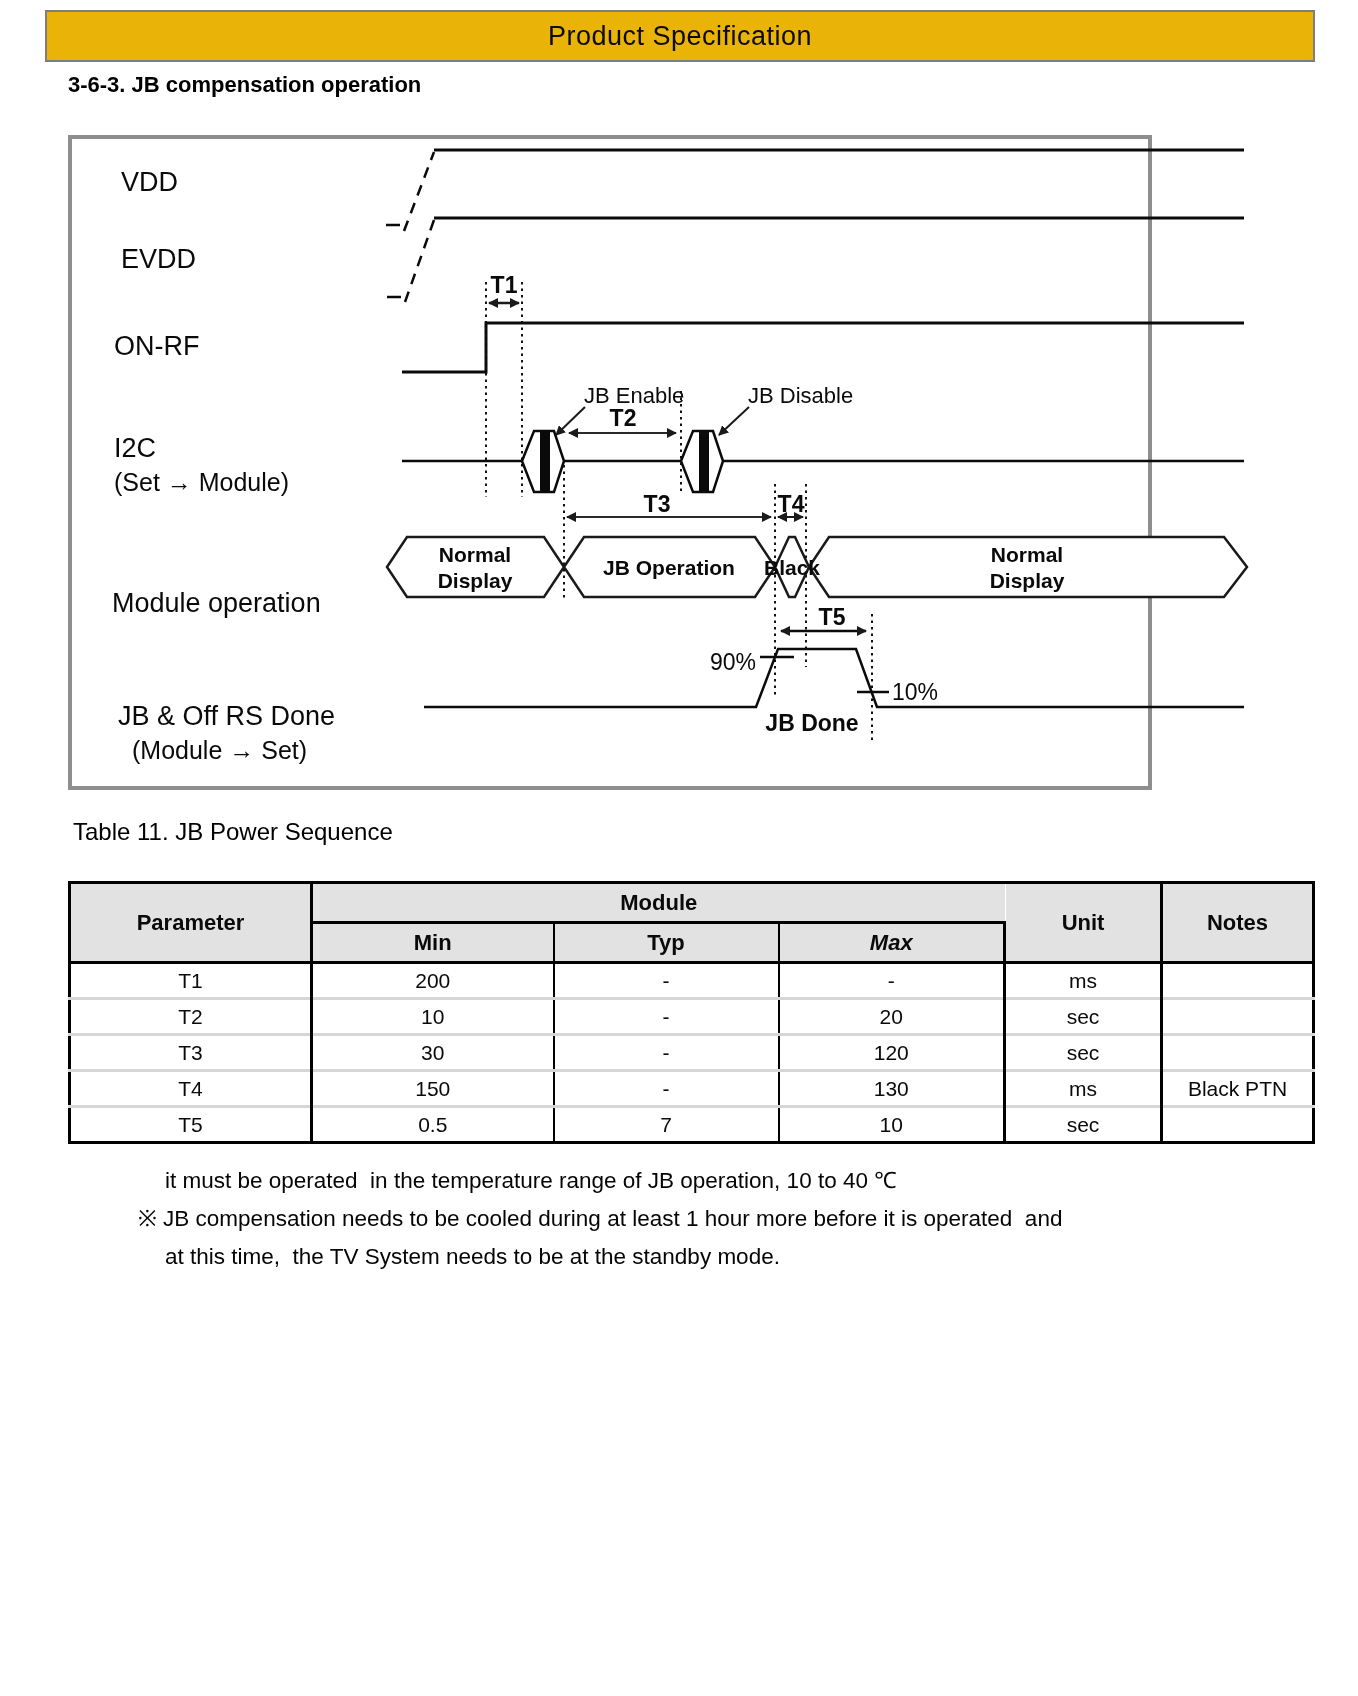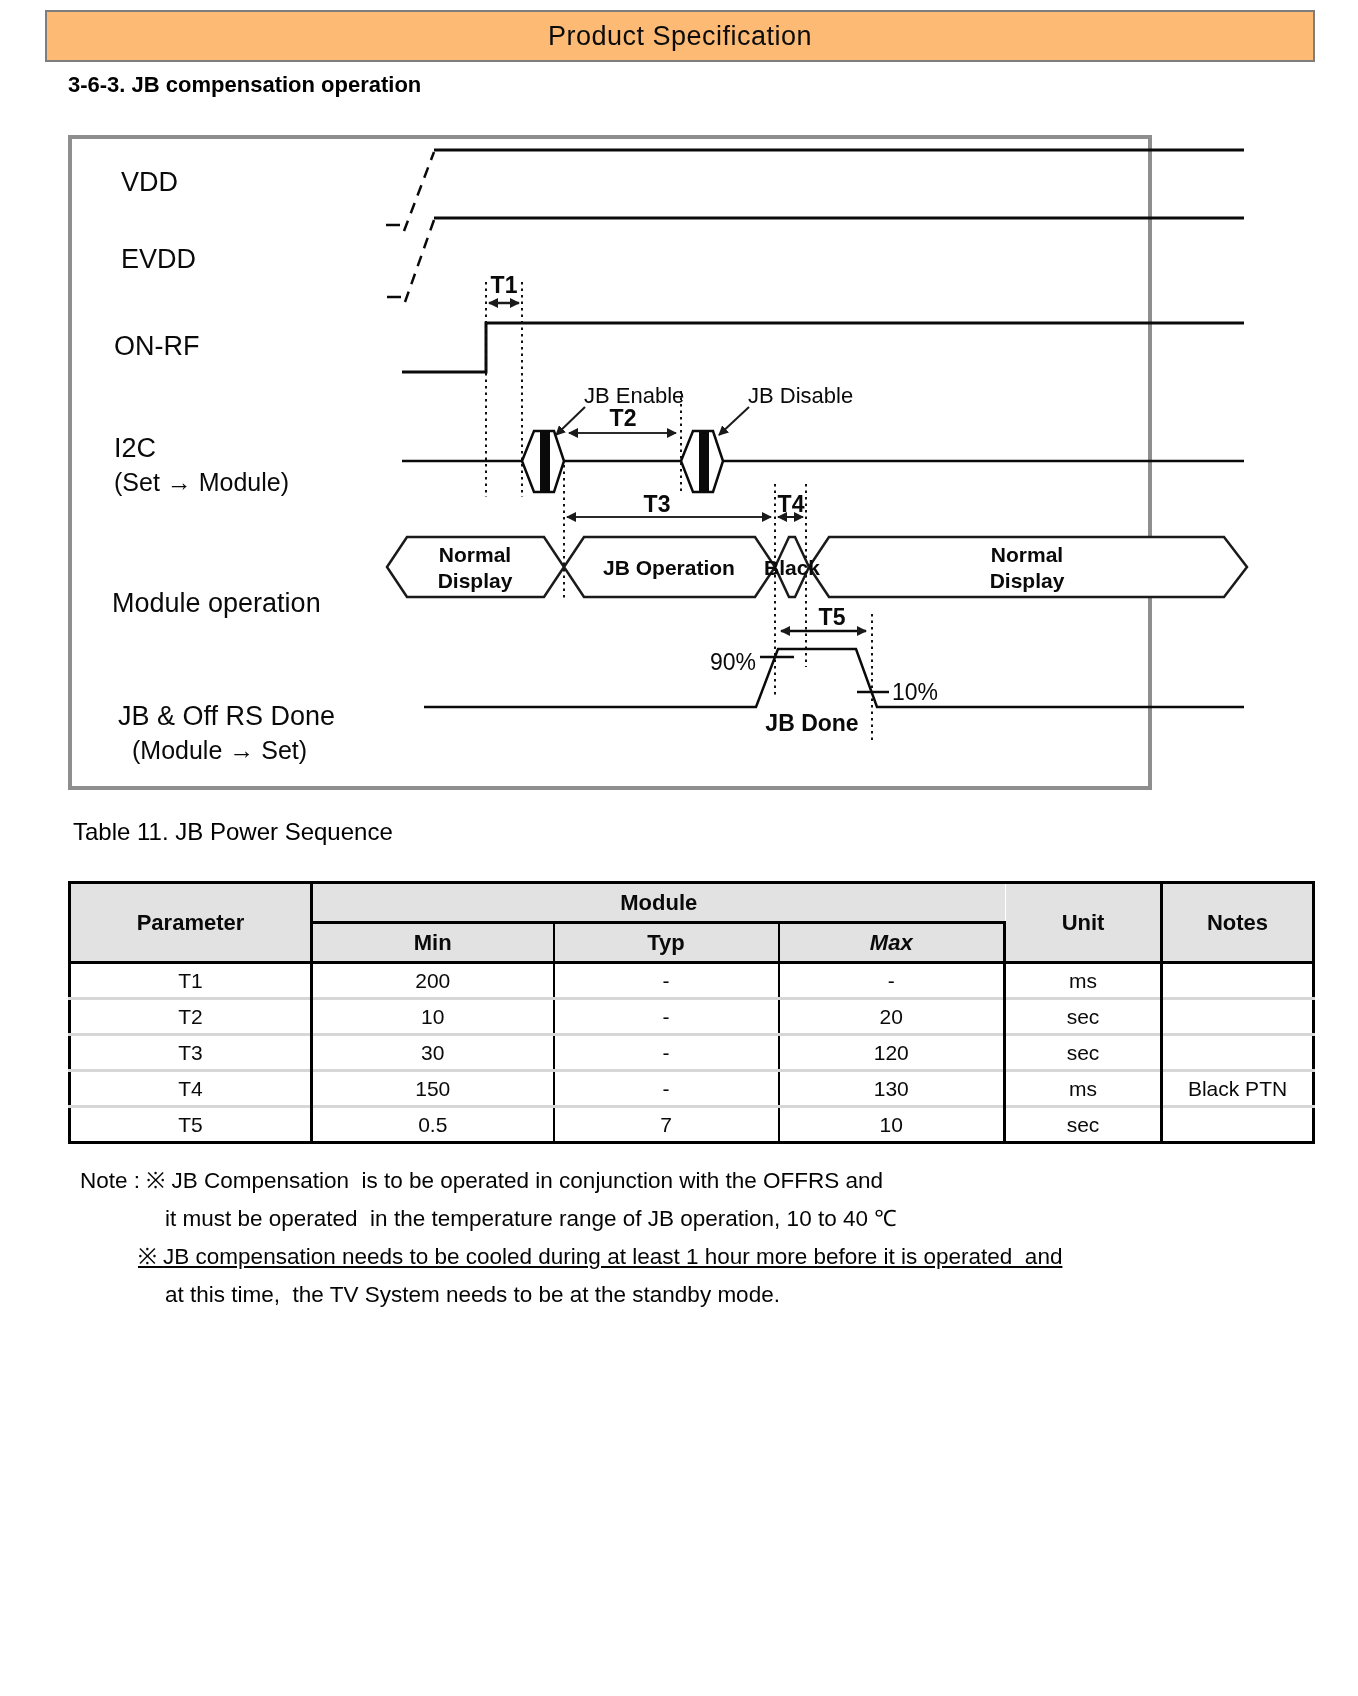--- a/index.html
+++ b/index.html
@@ -3,21 +3,21 @@
 <meta charset="utf-8">
 <style>
   html,body{margin:0;padding:0;}
   body{
     width:1358px;height:1696px;position:relative;background:#ffffff;
     font-family:"Liberation Sans", sans-serif;color:#111;
     -webkit-font-smoothing:antialiased;
   }
   .header-bar{
     position:absolute;left:45px;top:10px;width:1270px;height:52px;
-    background:#fdba74;border:2px solid #7e7e7e;box-sizing:border-box;
+    background:#eab308;border:2px solid #7e7e7e;box-sizing:border-box;
     display:flex;align-items:center;justify-content:center;
     font-size:27px;color:#0c0c0c;letter-spacing:0.5px;
   }
   .section-title{
     position:absolute;left:68px;top:72px;font-size:22px;font-weight:bold;color:#000;
   }
   .diagram-box{
     position:absolute;left:68px;top:135px;width:1084px;height:655px;
     border:4px solid #8e8e8e;box-sizing:border-box;background:#fff;
   }
@@ -62,21 +62,21 @@
   table.spec tbody td:nth-child(4){border-right:3px solid #000;}
   table.spec tbody td:nth-child(5){border-right:3px solid #000;}
   table.spec tbody tr + tr td{border-top:3px solid #d6d6d6;}
 
   .notes{
     position:absolute;left:80px;top:1162px;width:1220px;
     font-size:22.5px;color:#050505;line-height:38px;
   }
   .notes .row{white-space:pre-wrap;}
   .indent-a{padding-left:85px;}
-  .indent-b{padding-left:58px;text-decoration:underline;}
+  .indent-b{padding-left:58px;}
 </style>
 </head>
 <body>
 
 <div class="header-bar">
   <span>Product Specification</span>
 </div>
 
 <div class="section-title">3-6-3. JB compensation operation</div>
 
@@ -227,17 +227,16 @@
         <td>0.5</td>
         <td>7</td>
         <td>10</td>
         <td>sec</td>
         <td></td>
       </tr>
     </tbody>
 </table>
 
 <div class="notes">
-  <div class="row"><span>Note : </span><span>※ </span><span>JB Compensation  is to be operated in conjunction with the OFFRS and</span></div>
   <div class="row indent-a"><span>it must be operated  in the temperature range of JB operation, 10 to 40 ℃</span></div>
   <div class="row indent-b"><span>※ </span><span>JB compensation needs to be cooled during at least 1 hour more before it is operated  and</span></div>
   <div class="row indent-a"><span>at this time,  the TV System needs to be at the standby mode.</span></div>
 </div>
 
 </body></html>

